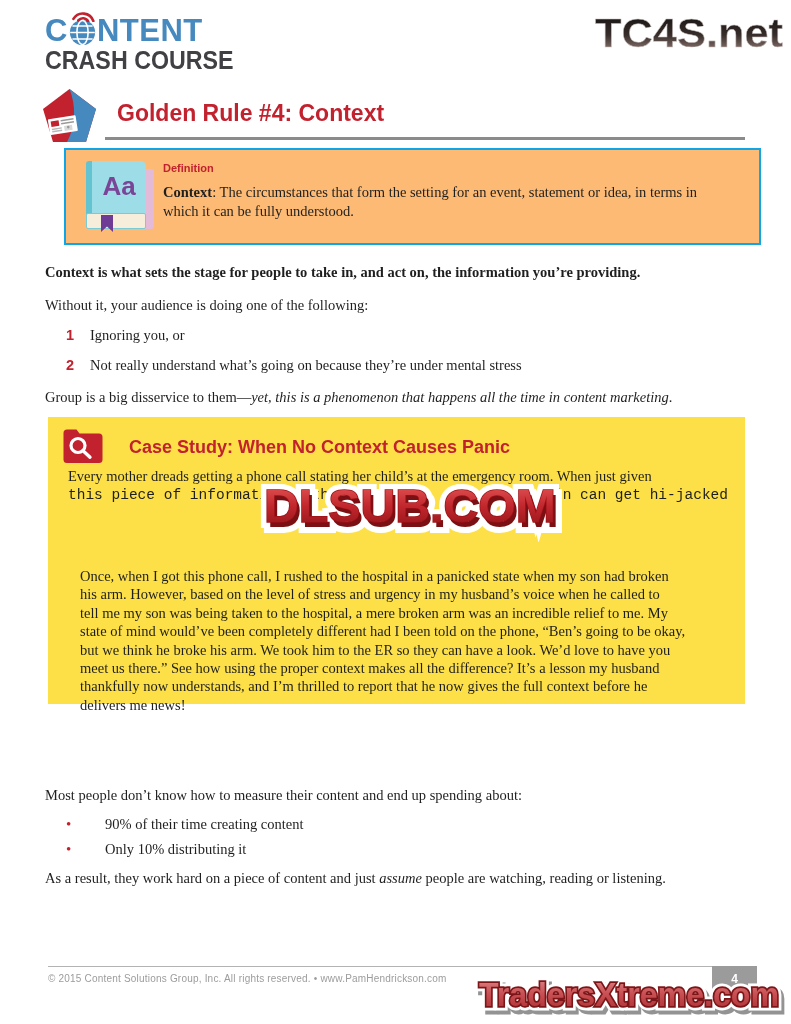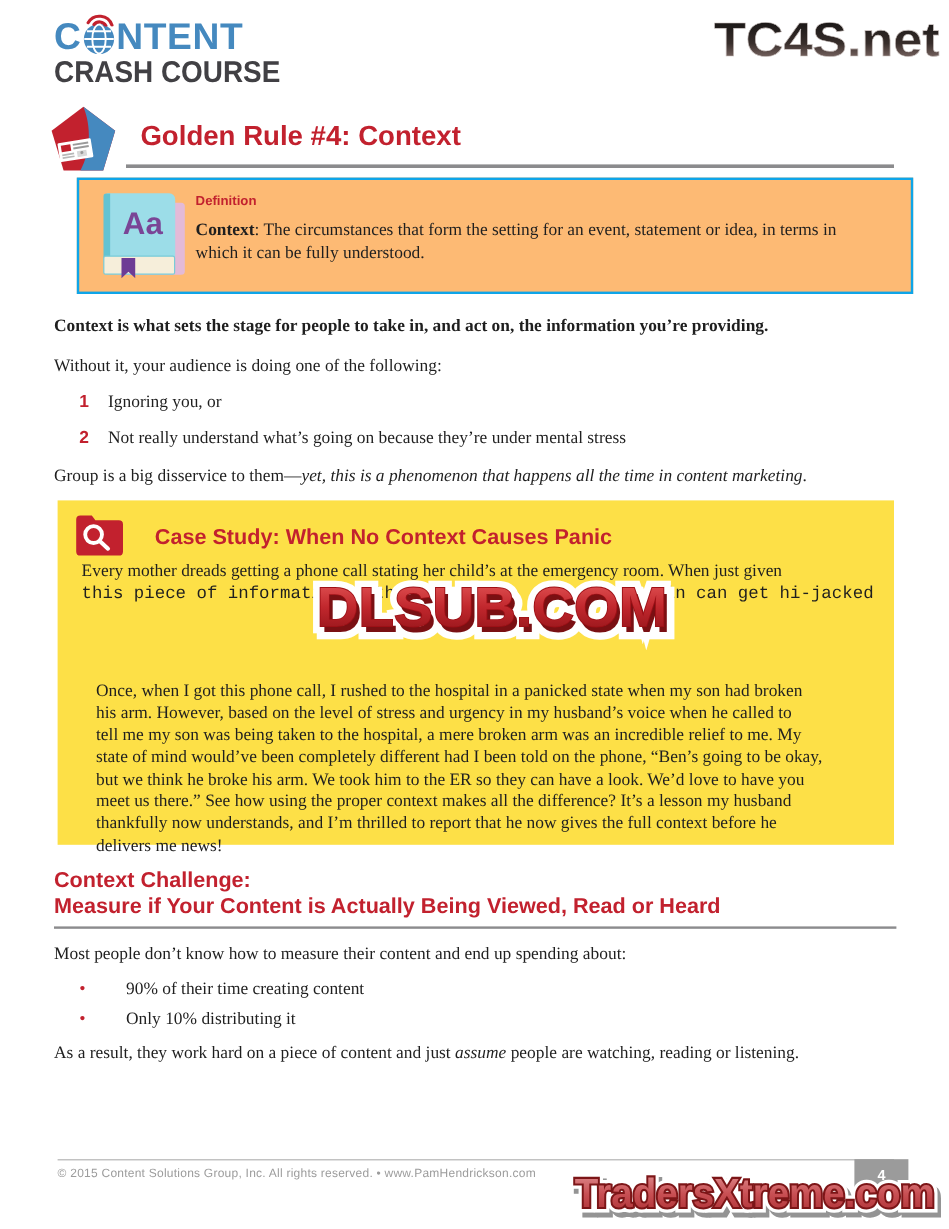--- a/index.html
+++ b/index.html
@@ -200,27 +200,20 @@
     <div class="case-p2 prelines">Once, when I got this phone call, I rushed to the hospital in a panicked state when my son had broken
 his arm. However, based on the level of stress and urgency in my husband’s voice when he called to
 tell me my son was being taken to the hospital, a mere broken arm was an incredible relief to me. My
 state of mind would’ve been completely different had I been told on the phone, “Ben’s going to be okay,
 but we think he broke his arm. We took him to the ER so they can have a look. We’d love to have you
 meet us there.” See how using the proper context makes all the difference? It’s a lesson my husband
 thankfully now understands, and I’m thrilled to report that he now gives the full context before he
 delivers me news!</div>
   </div>
 
-  <div class="challenge">
-    <div class="challenge-heading">
-      <div>Context Challenge:</div>
-      <div>Measure if Your Content is Actually Being Viewed, Read or Heard</div>
-    </div>
-    <div class="challenge-rule"></div>
-  </div>
 
   <p class="pline most">Most people don’t know how to measure their content and end up spending about:</p>
 
   <div class="bullet bullet1">
     <span class="bdot">•</span><span class="btext">90% of their time creating content</span>
   </div>
   <div class="bullet bullet2">
     <span class="bdot">•</span><span class="btext">Only 10% distributing it</span>
   </div>
 

